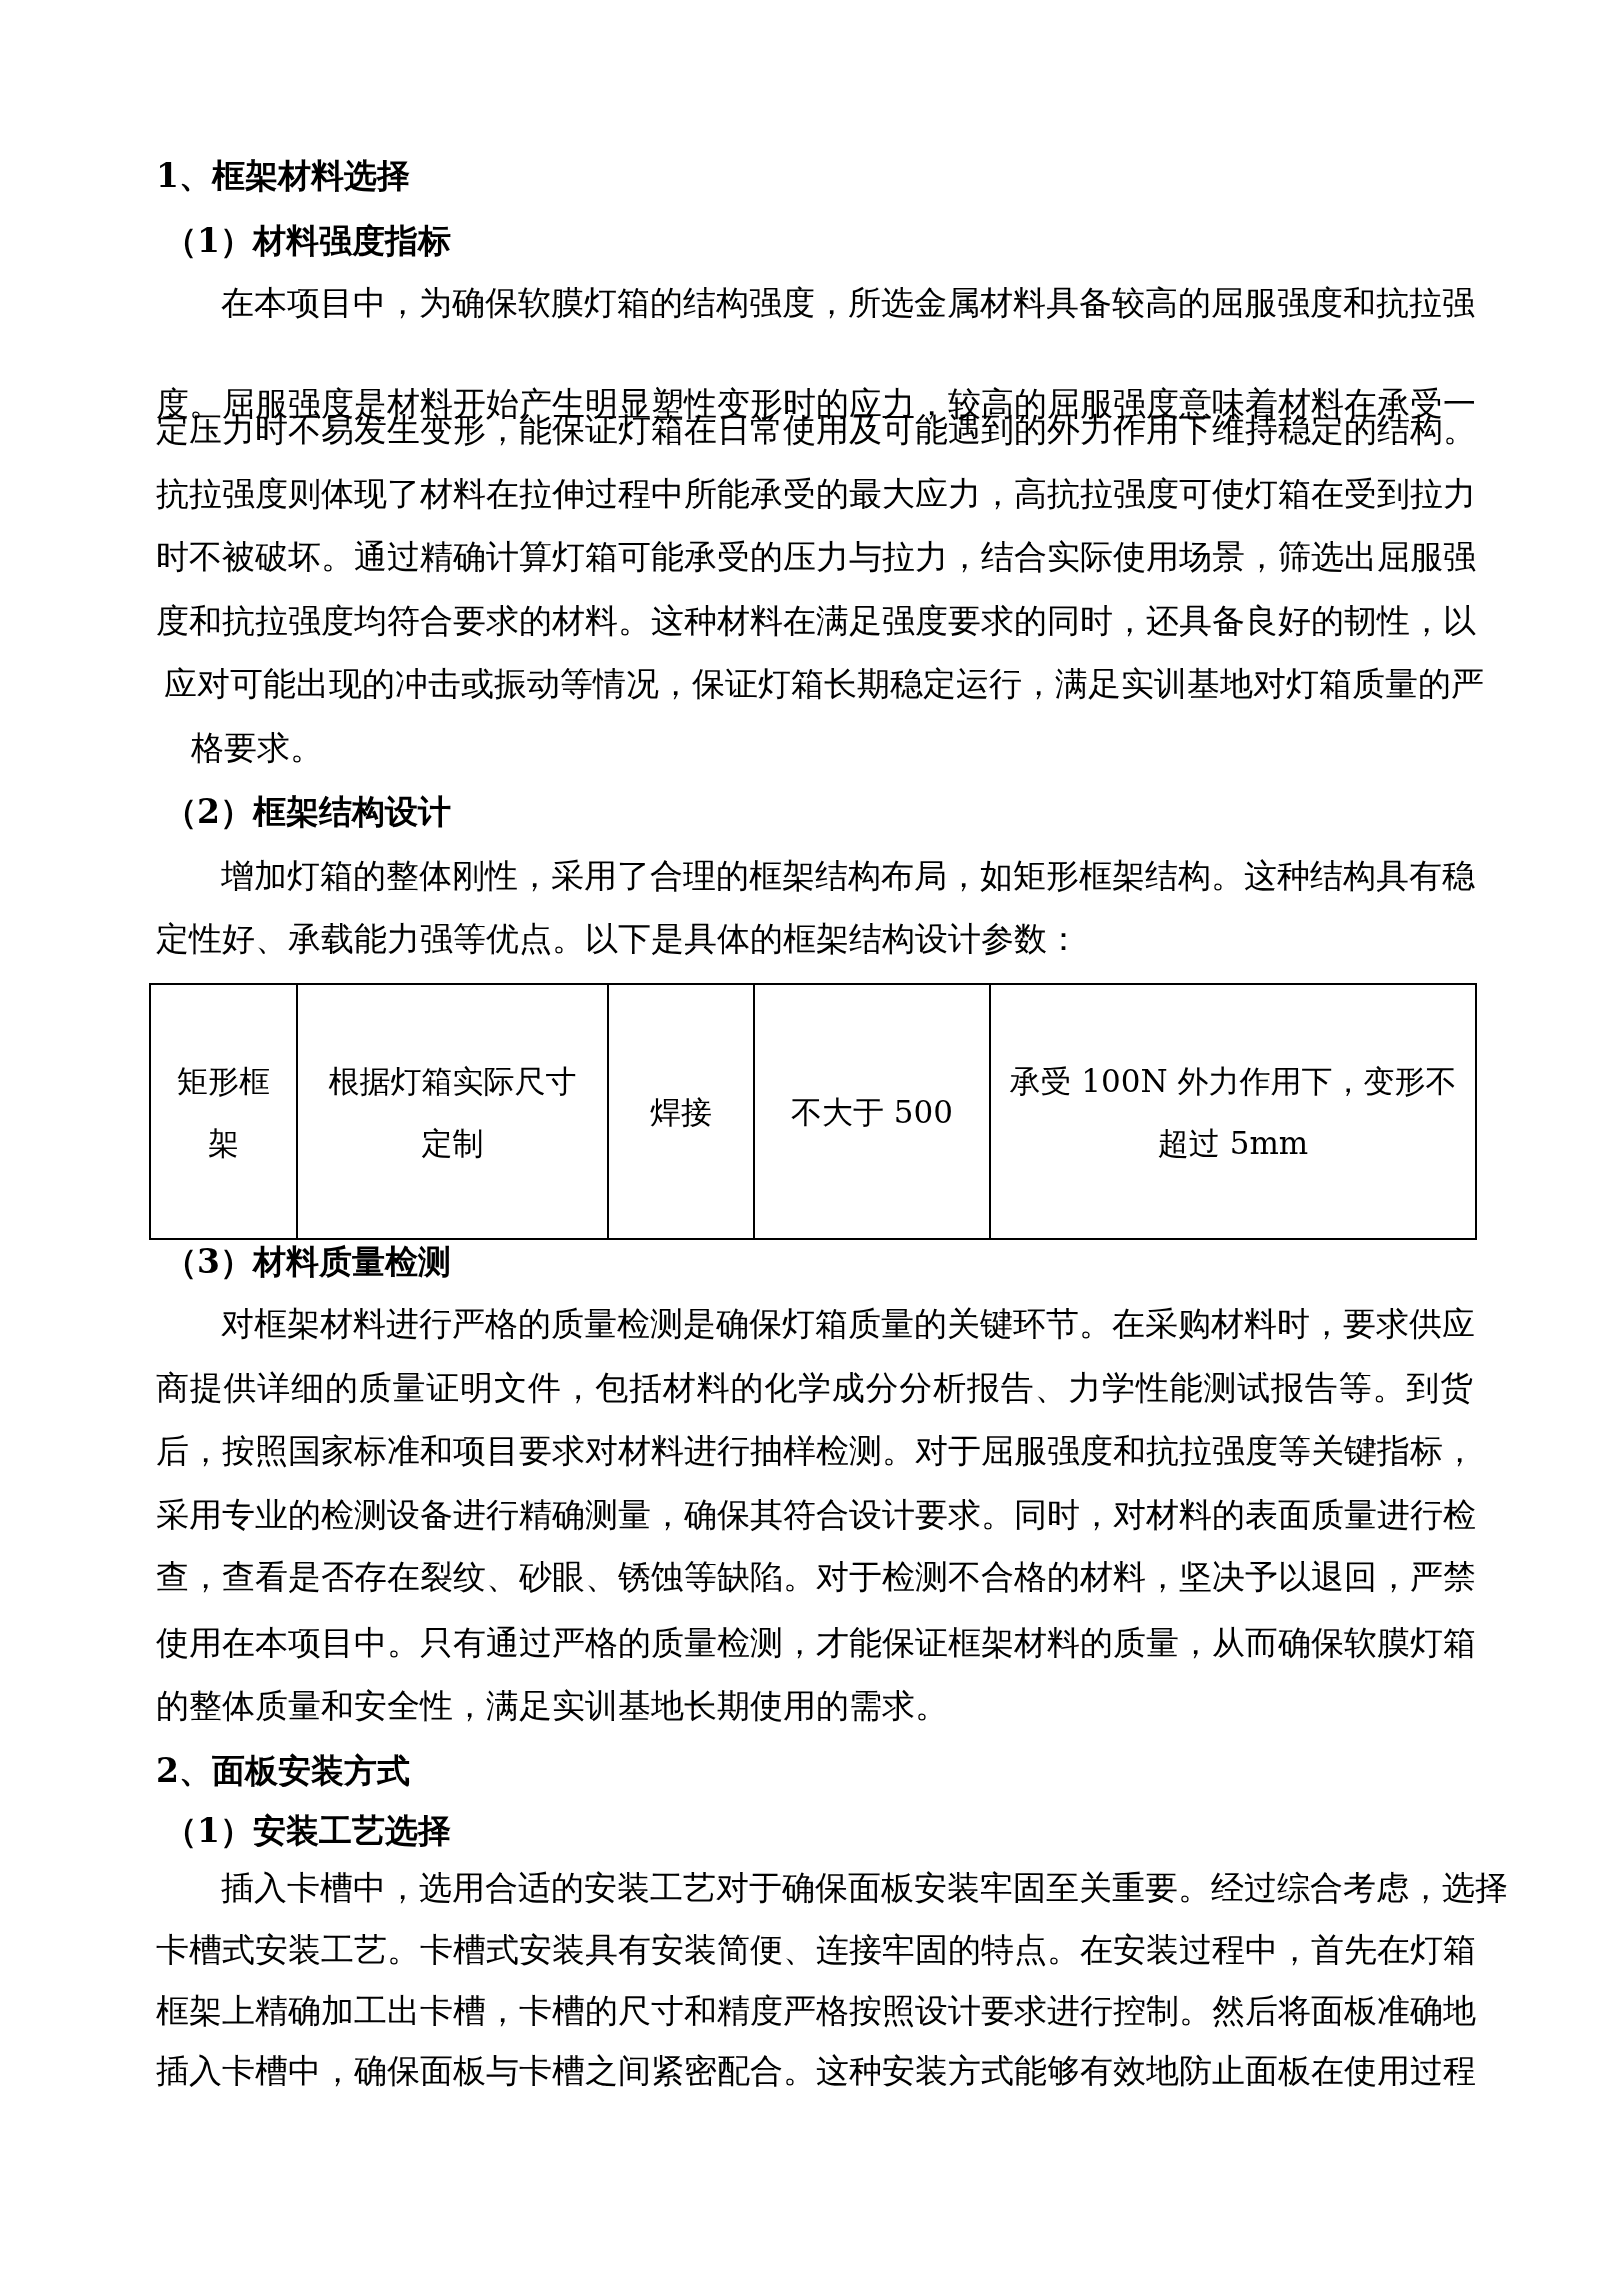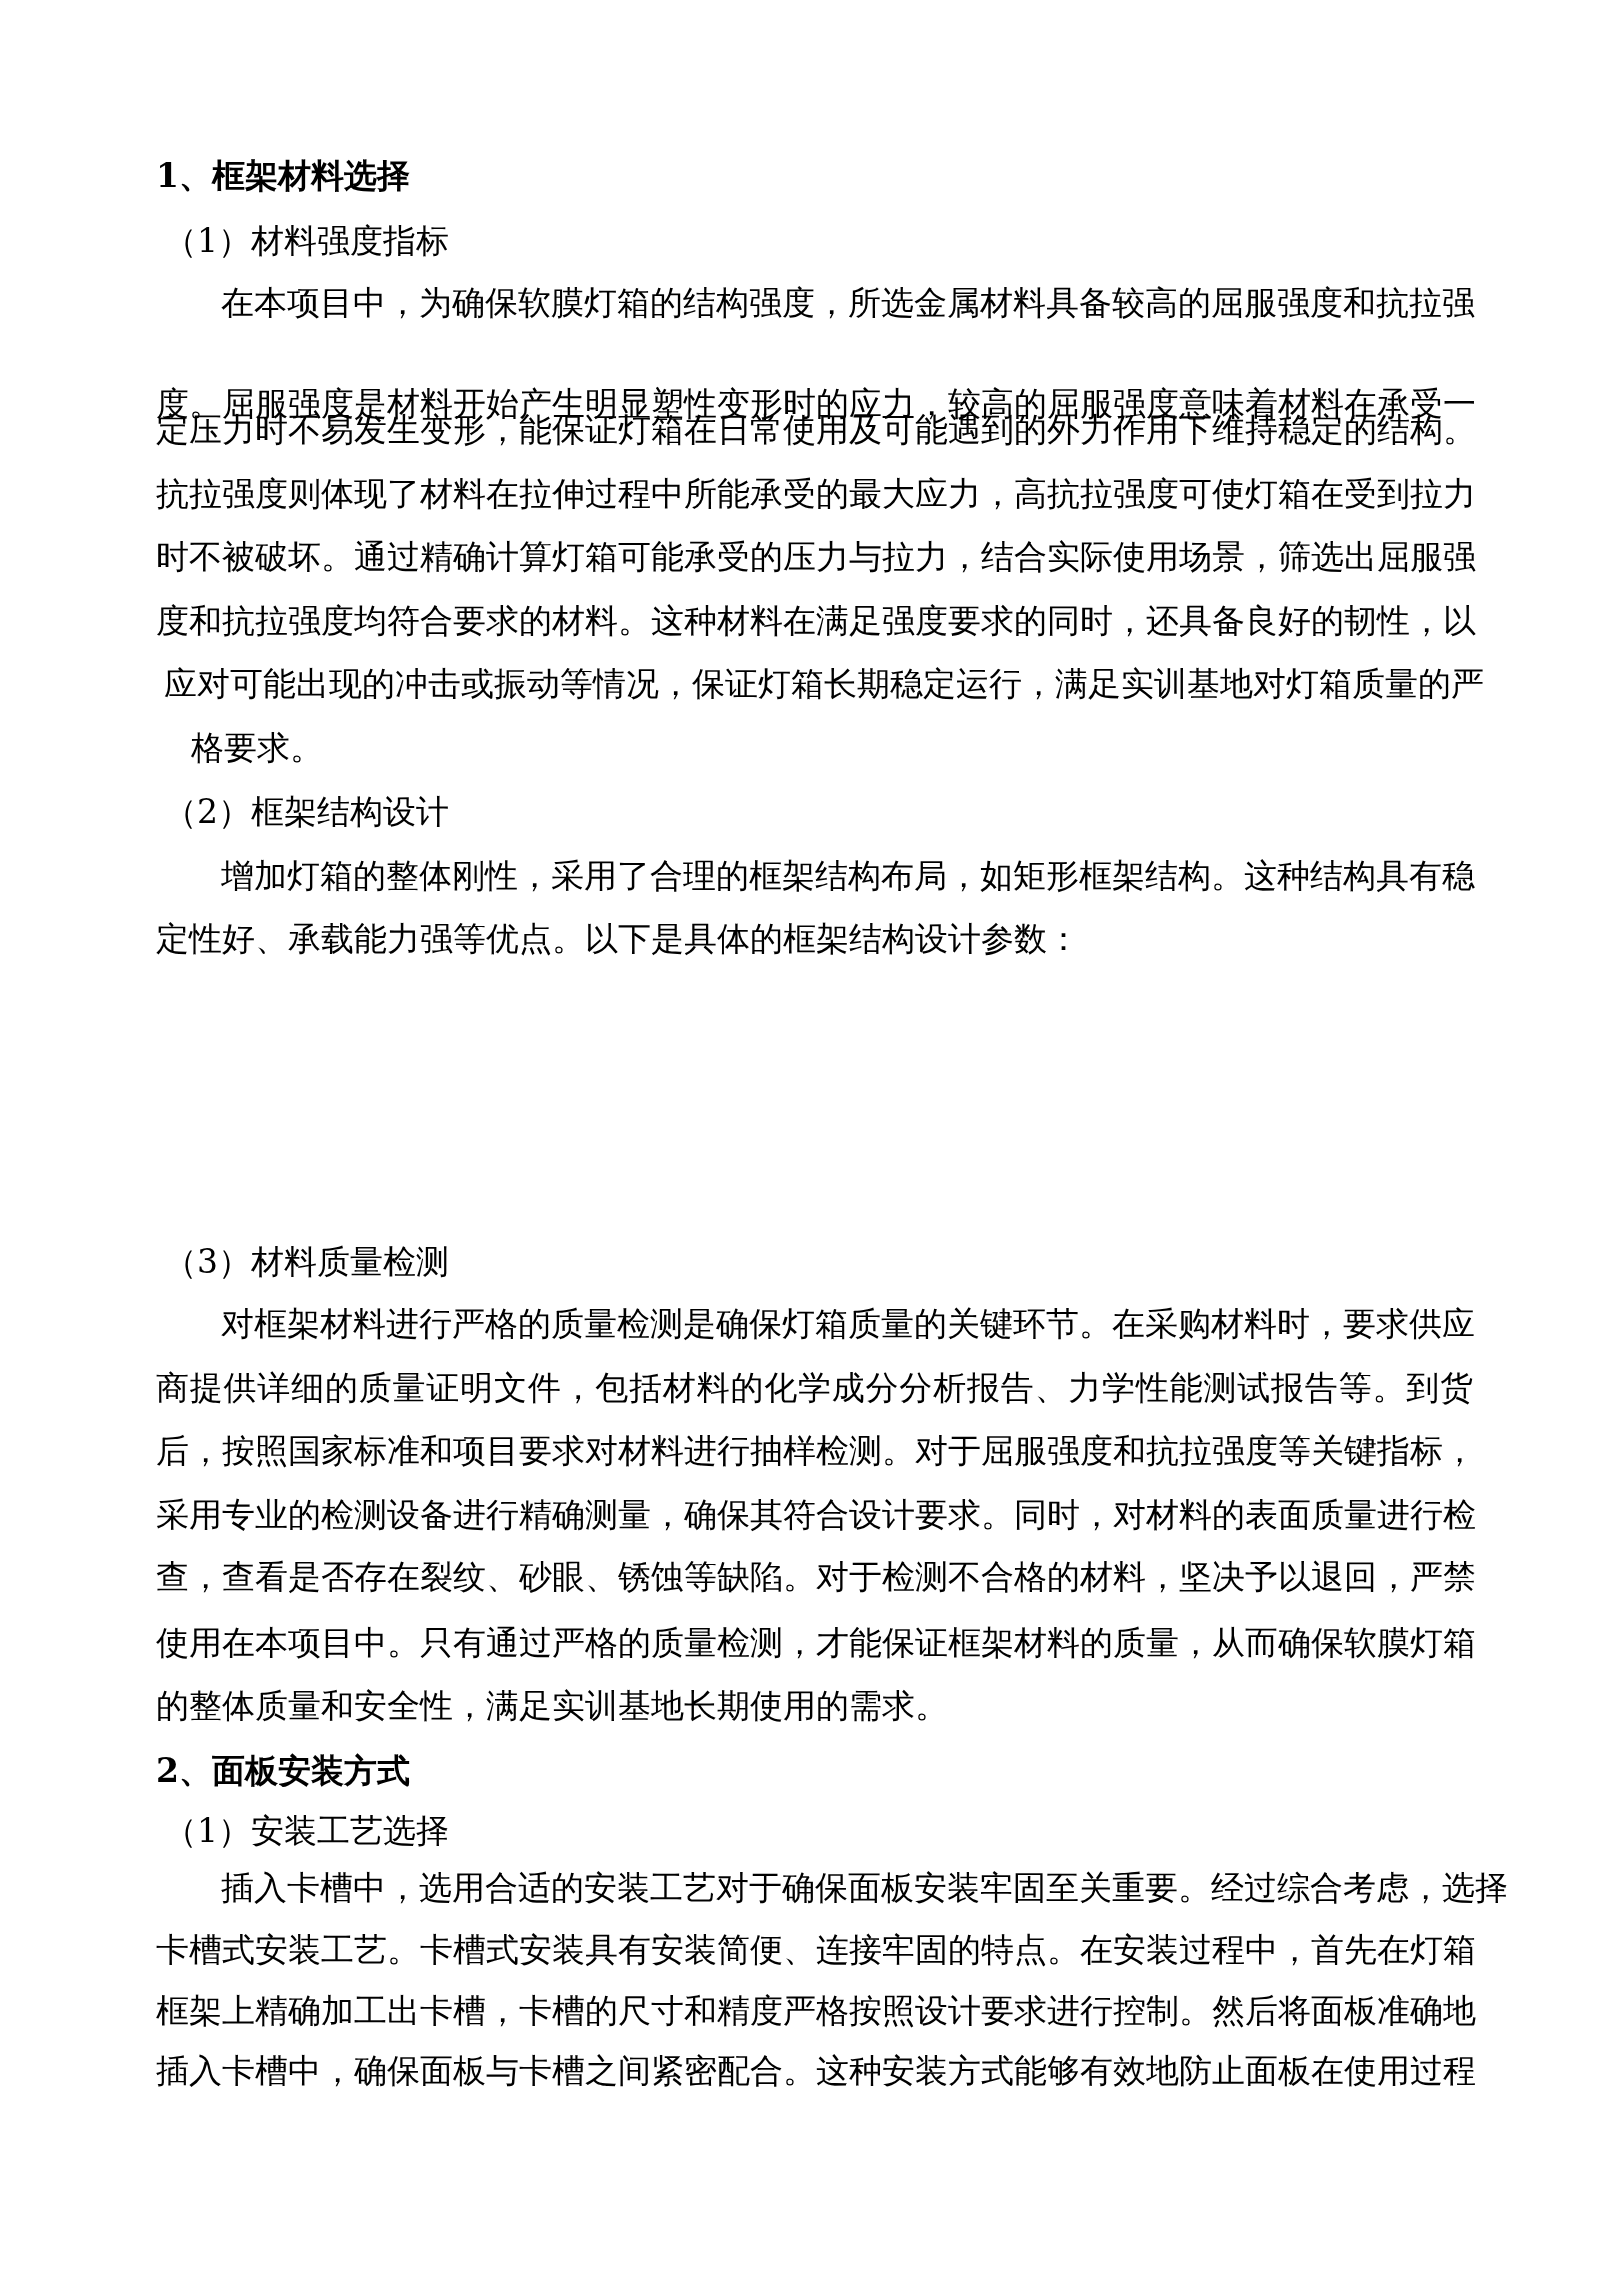--- a/index.html
+++ b/index.html
@@ -15,21 +15,21 @@
     text-align: justify; text-align-last: justify;
   }
   .line.last { text-align-last: left; }
   .line.indent { left: 221px; width: 1251px; }
   .h1 {
     position: absolute; left: 156px; height: 39px; line-height: 39px;
     font-size: 33px; font-weight: bold; white-space: nowrap;
   }
   .h2 {
     position: absolute; left: 164px; height: 39px; line-height: 39px;
-    font-size: 33px; font-weight: normal; white-space: nowrap;
+    font-size: 33px; font-weight: bold; white-space: nowrap;
   }
   .tbl {
     position: absolute; left: 149px; top: 983px;
     width: 1326px; height: 257px;
     border-collapse: collapse; table-layout: fixed;
     font-size: 31px;
   }
   .tbl td {
     border: 2px solid #000; padding: 0; text-align: center; vertical-align: middle;
     line-height: 62px;
@@ -62,20 +62,40 @@
 
 <table class="tbl">
   <colgroup>
     <col style="width:147px">
     <col style="width:311px">
     <col style="width:146px">
     <col style="width:236px">
     <col style="width:486px">
   </colgroup>
   <tbody>
+  <tr>
+    <td>
+      <span class="cell-line">矩形框</span>
+      <span class="cell-line">架</span>
+    </td>
+    <td>
+      <span class="cell-line">根据灯箱实际尺寸</span>
+      <span class="cell-line">定制</span>
+    </td>
+    <td>
+      <span class="cell-line">焊接</span>
+    </td>
+    <td>
+      <span class="cell-line">不大于 500</span>
+    </td>
+    <td>
+      <span class="cell-line">承受 100N 外力作用下，变形不</span>
+      <span class="cell-line">超过 5mm</span>
+    </td>
+  </tr>
 </tbody>
   </table>
 
 <div class="h2" style="top:1242px;">（3）材料质量检测</div>
 <div>
   <div class="line indent" style="top:1304px;">对框架材料进行严格的质量检测是确保灯箱质量的关键环节。在采购材料时，要求供应</div>
   <div class="line" style="top:1368px;">商提供详细的质量证明文件，包括材料的化学成分分析报告、力学性能测试报告等。到货</div>
   <div class="line" style="top:1431px;">后，按照国家标准和项目要求对材料进行抽样检测。对于屈服强度和抗拉强度等关键指标，</div>
   <div class="line" style="top:1495px;">采用专业的检测设备进行精确测量，确保其符合设计要求。同时，对材料的表面质量进行检</div>
   <div class="line" style="top:1557px;">查，查看是否存在裂纹、砂眼、锈蚀等缺陷。对于检测不合格的材料，坚决予以退回，严禁</div>

